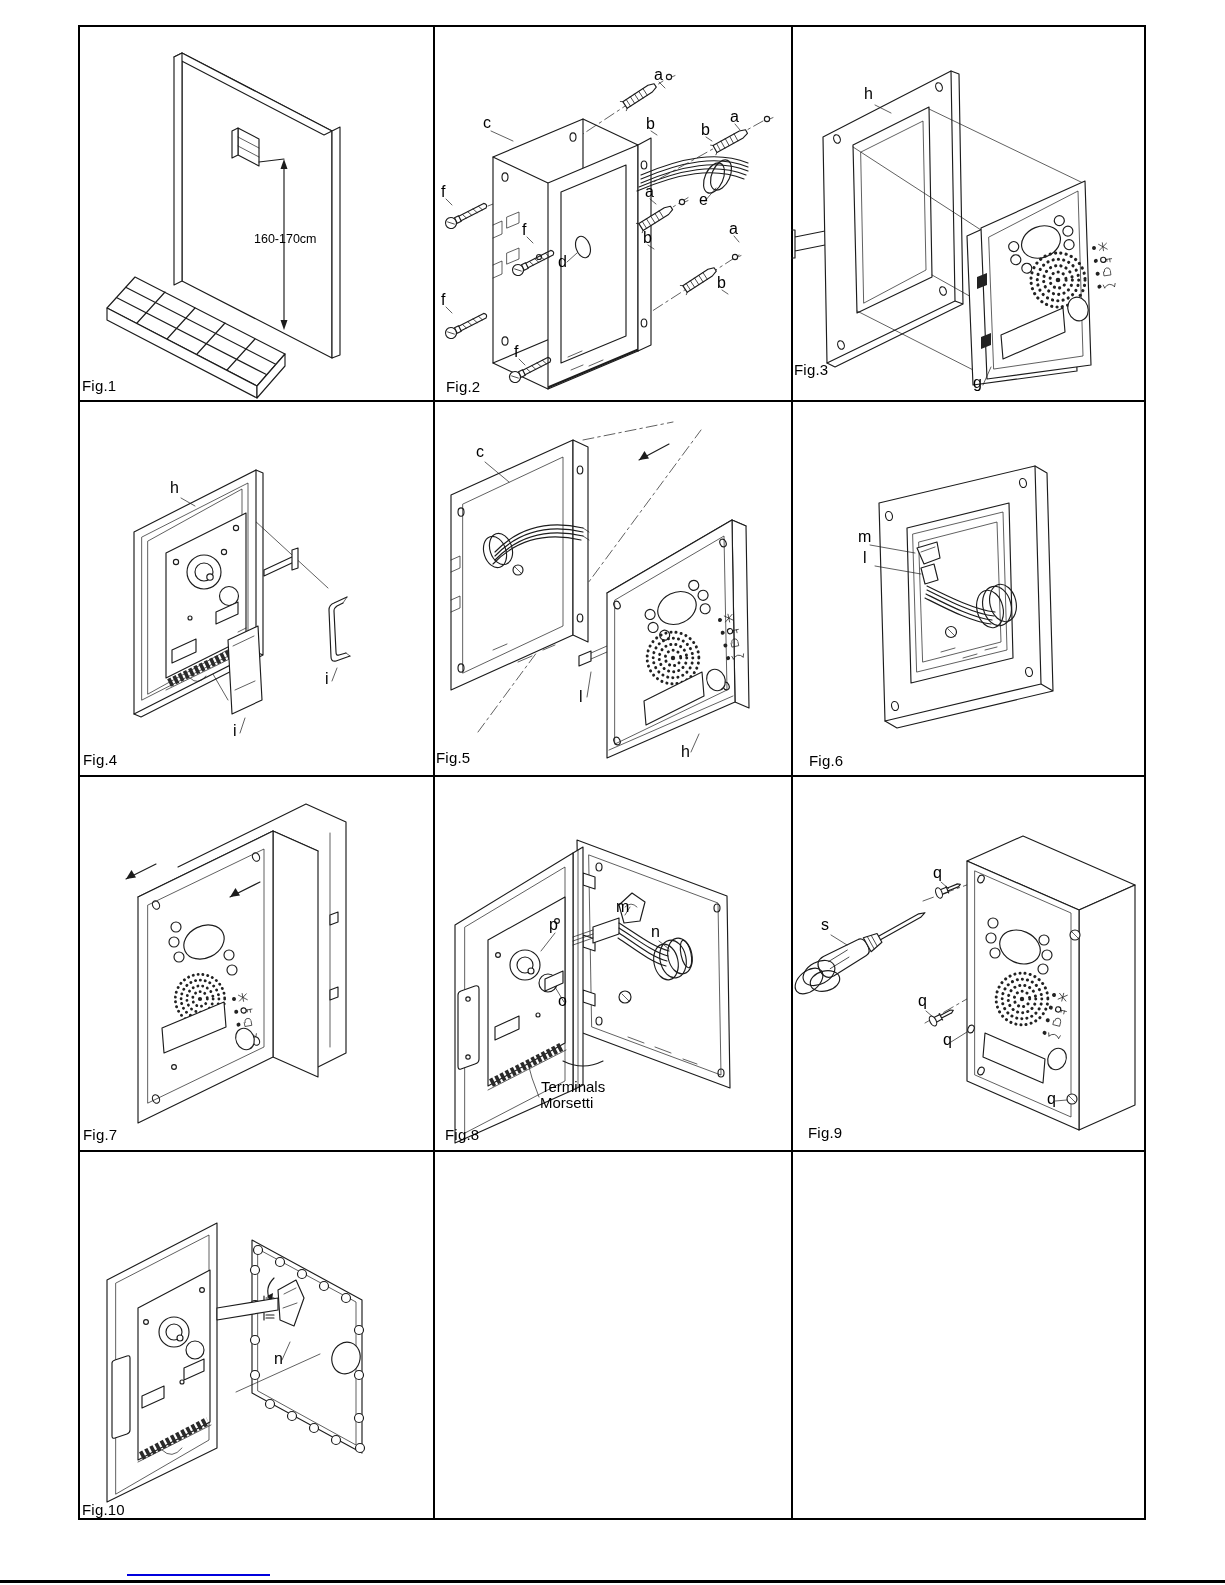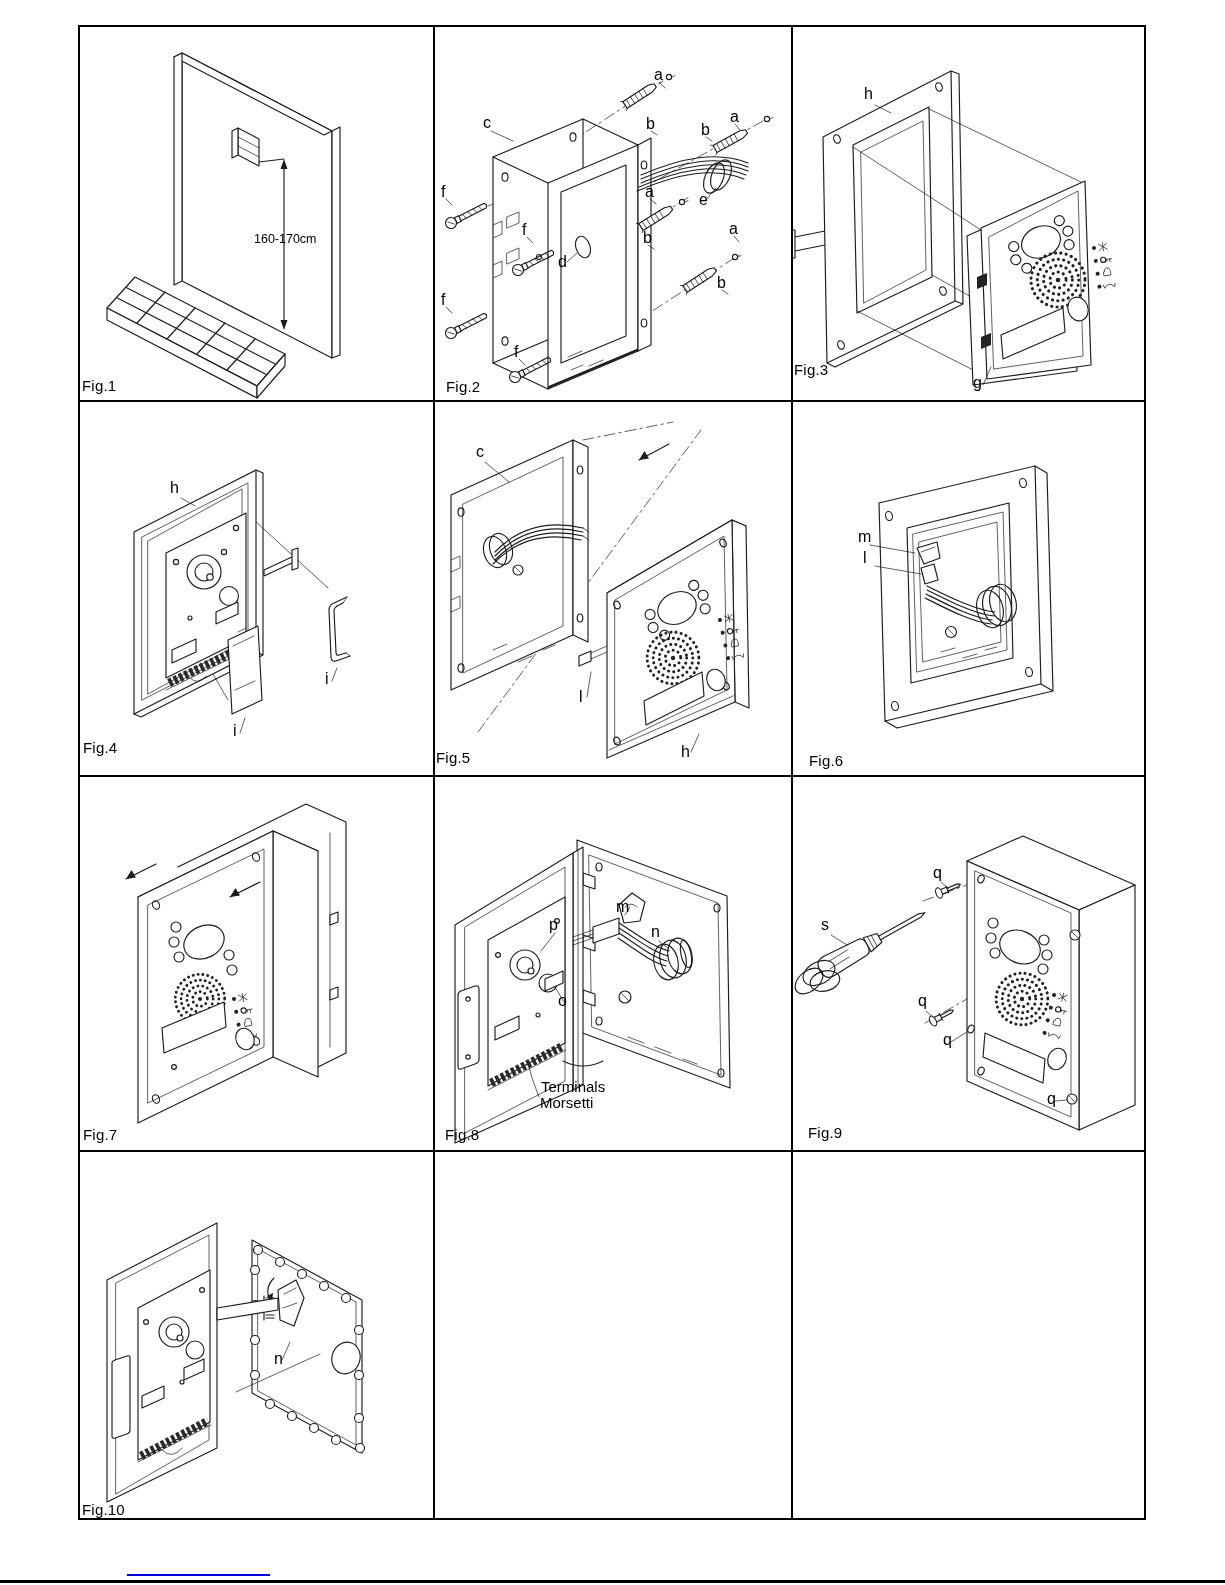--- a/index.html
+++ b/index.html
@@ -257,21 +257,21 @@
         </g>
         <g>
           <path class="lnw" d="M150,240 L180,226 L184,300 L154,314 Z"></path>
           <path class="ln thin" d="M155,246 L176,236 M157,290 l20,-9 M160,232 l8,-4"></path>
         </g>
         <path class="ln thin" d="M103,98 L117,106 M254,281 L259,268 M162,333 L167,318"></path>
         <text class="lbl" x="92" y="93">h</text>
         <text class="lbl" x="247" y="284">i</text>
         <text class="lbl" x="155" y="336">i</text>
       </svg>
-      <div class="cap" style="left:5px;bottom:19px">Fig.4</div>
+      <div class="cap" style="left:5px;bottom:7px">Fig.4</div>
     </div>
 
     <div class="cell" style="left:355px;top:375px;width:358px;height:375px">
       <svg width="358" height="375" viewBox="0 0 358 375">
         <path class="ln thin dd" d="M45,332 L268,30 M150,40 L240,22"></path>
         <g>
           <path class="lnw" d="M18,95 L140,40 L140,235 L18,290 Z"></path>
           <path class="ln thin" d="M30,104 L130,57 L130,226 L30,273 Z"></path>
           <path class="lnw" d="M140,40 L155,47 L155,242 L140,235 Z"></path>
           <ellipse class="ln" cx="147" cy="70" rx="2.8" ry="4"></ellipse>

